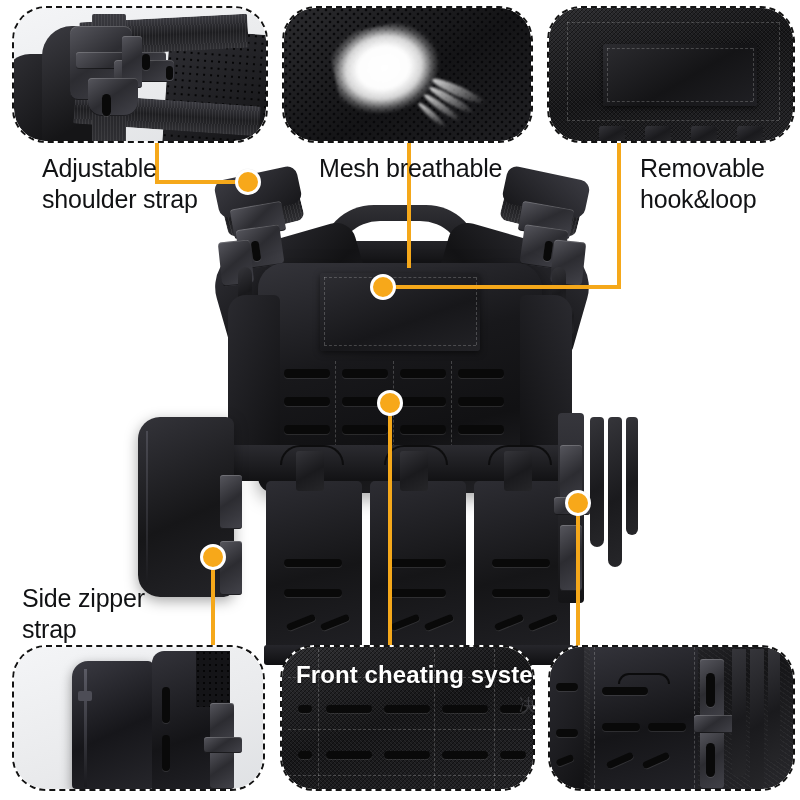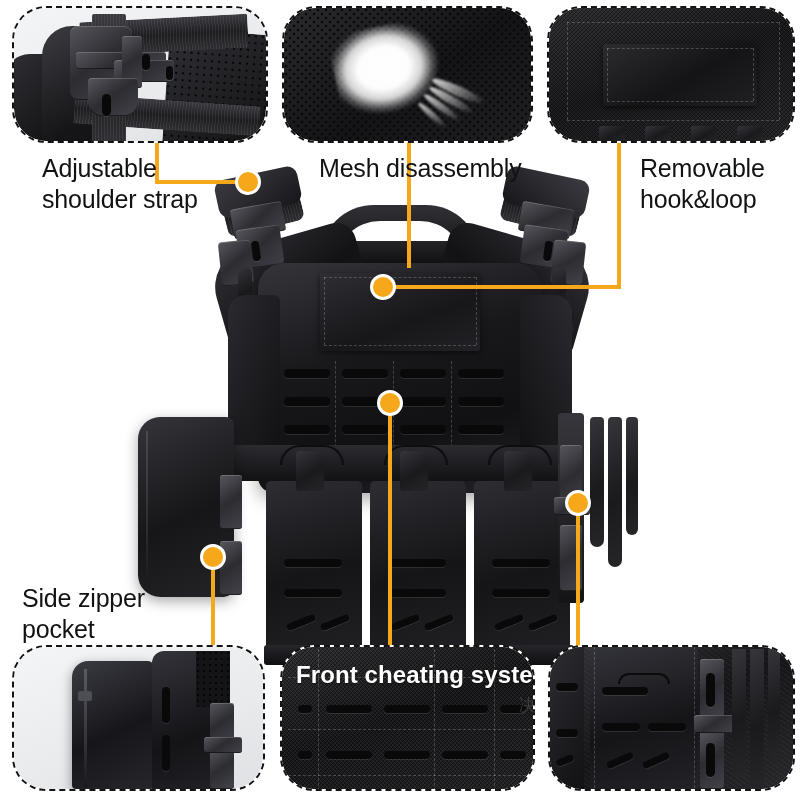--- a/index.html
+++ b/index.html
@@ -346,27 +346,27 @@
 
   <div class="cline v" style="left:388px; top:412px; height:234px;"></div>
   <div class="cdot" style="left:377px; top:390px;"></div>
 
   <div class="cline v" style="left:576px; top:512px; height:134px;"></div>
   <div class="cdot" style="left:565px; top:490px;"></div>
 
   <div class="label" style="left:18px; top:153px; width:210px;margin-left:24px;">Adjustable
 shoulder strap</div>
 
-  <div class="label" style="left:319px; top:153px; width:220px;">Mesh disassembly</div>
+  <div class="label" style="left:319px; top:153px; width:220px;">Mesh breathable</div>
 
   <div class="label" style="left:640px; top:153px; width:180px;">Removable
 hook&amp;loop</div>
 
   <div class="label" style="left:22px; top:583px; width:190px;">Side zipper
-pocket</div>
+strap</div>
 
 
   <div class="panel" style="left:12px; top:645px; width:253px; height:146px;">
     <div class="panel-inner">
       <div class="tex-white"></div>
 
       <div style="position:absolute; left:58px; top:14px; width:82px; height:128px; background:linear-gradient(155deg,#3a3a42 0%,#16161a 55%,#26262b 100%); border-radius:16px 6px 4px 4px; box-shadow:0 4px 12px rgba(0,0,0,.4);"></div>
       <div style="position:absolute; left:70px; top:22px; width:3px; height:118px; background:linear-gradient(180deg,#5a5a64,#1a1a1e);"></div>
       <div style="position:absolute; left:64px; top:44px; width:14px; height:10px; background:#4d4d56; border-radius:2px;"></div>
 

